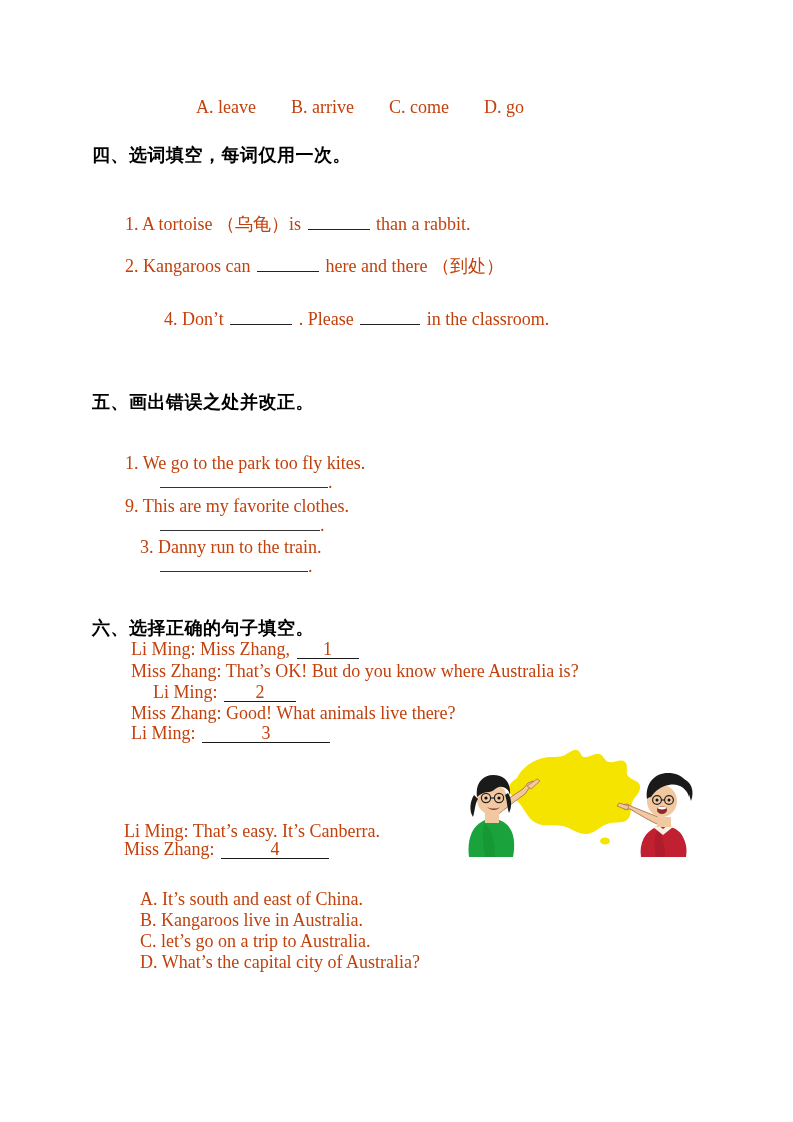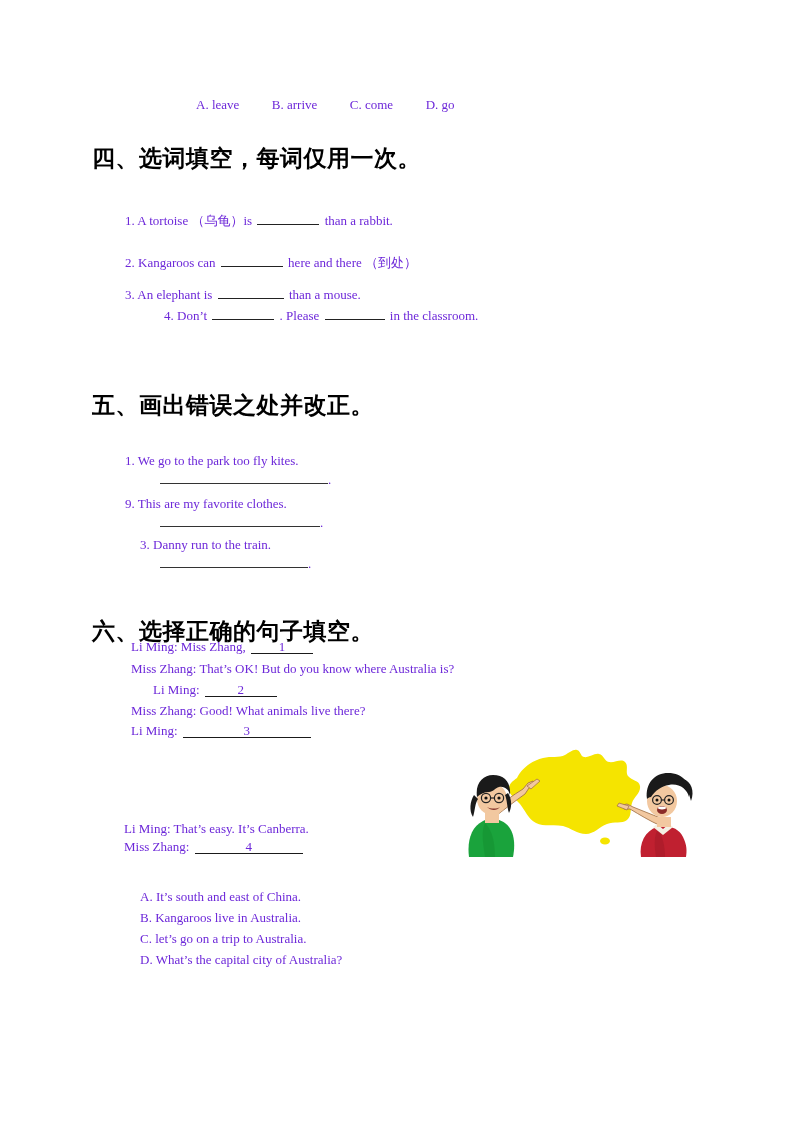--- a/index.html
+++ b/index.html
@@ -15,29 +15,29 @@
     font-family: "Liberation Serif", serif;
     color: #000000;
     overflow: hidden;
   }
 
   
   .abs { position: absolute; }
   .cnhead {
     font-family: "DejaVu Sans", sans-serif;
     font-weight: bold;
-    font-size: 23px;
+    font-size: 18px;
     letter-spacing: 0.5px;
     color: #000;
     white-space: nowrap;
   }
   .qline {
     font-family: "Liberation Serif", serif;
-    font-size: 13px;
-    color: #6d28d9;
+    font-size: 18px;
+    color: #c2410c;
     white-space: nowrap;
   }
   .qline-justify {
     font-family: "Liberation Serif", serif;
     font-size: 15.3px;
     color: #111;
   }
 
   
   .blank {
@@ -137,25 +137,20 @@
     <span class="blank" style="width:62px"></span>
     <span>than a rabbit.</span>
   </div>
 
   <div class="abs qline s4-2">
     <span>2. Kangaroos can</span>
     <span class="blank" style="width:62px"></span>
     <span>here and there （到处）</span>
   </div>
 
-  <div class="abs qline s4-3">
-    <span>3. An elephant is</span>
-    <span class="blank" style="width:66px"></span>
-    <span>than a mouse.</span>
-  </div>
 
   <div class="abs qline s4-4">
     <span>4. Don’t</span>
     <span class="blank" style="width:62px"></span>
     <span>. Please</span>
     <span class="blank" style="width:60px"></span>
     <span>in the classroom.</span>
   </div>
 
 

